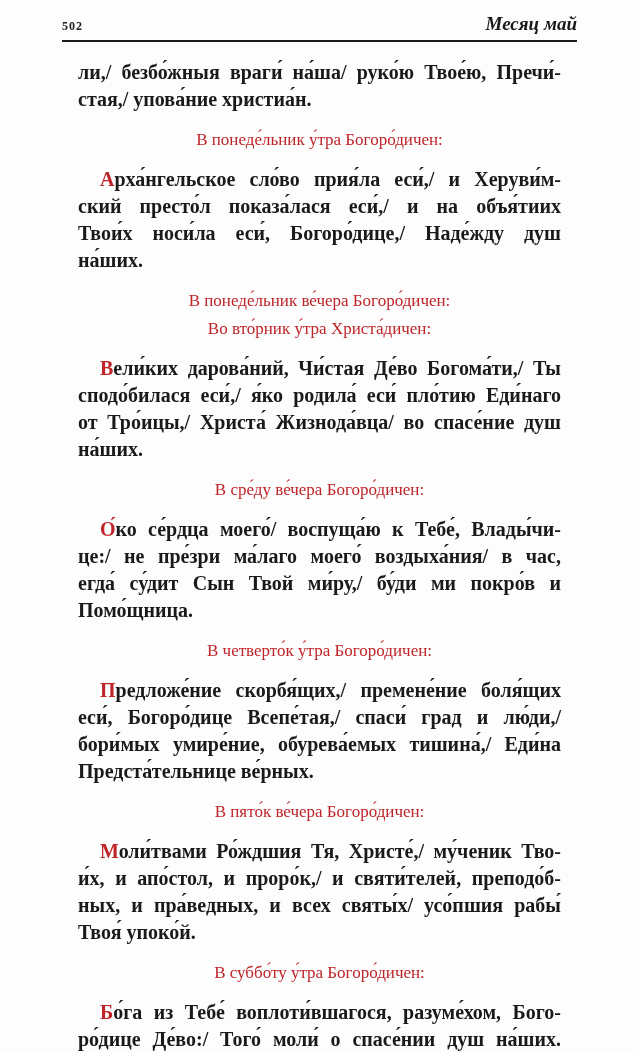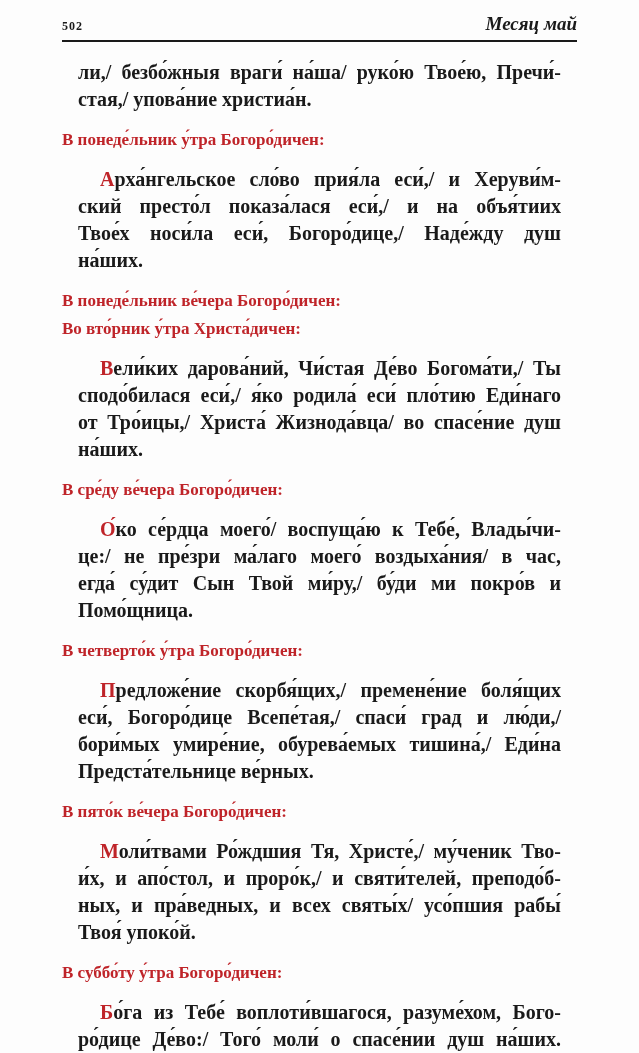--- a/index.html
+++ b/index.html
@@ -39,44 +39,45 @@
     text-align-last: justify;
   }
   .line.last {
     text-align: right;
     text-align-last: left;
   }
   .line.indent { text-indent: 22px; }
   .initial { color: var(--accent); }
   .heading {
     color: var(--accent);
-    font-weight: bold;
+    font-weight: normal;
     font-size: 17px;
     line-height: 21px;
+    text-align: center;
     margin: 7px 0 4px 0;
   }
 </style>
 </head>
 <body style="background: rgb(253, 253, 253); color: rgb(26, 26, 26);">
 
 <div class="page">
   <div class="running-head">
     <span class="page-number">502</span>
     <span class="running-title">Месяц май</span>
   </div>
   <div class="content">
       <div class="para">
         <div class="line">ли,/ безбо́жныя враги́ на́ша/ руко́ю Твое́ю, Пречи́-</div>
         <div class="line last">стая,/ упова́ние христиа́н.</div>
       </div>
       <div class="heading">В понеде́льник у́тра Богоро́дичен:</div>
       <div class="para">
         <div class="line indent"><span class="initial">А</span>рха́нгельское сло́во прия́ла еси́,/ и Херуви́м-</div>
         <div class="line">ский престо́л показа́лася еси́,/ и на объя́тиих</div>
-        <div class="line">Твое́х носи́ла еси́, Богоро́дице,/ Наде́жду душ</div>
+        <div class="line">Твои́х носи́ла еси́, Богоро́дице,/ Наде́жду душ</div>
         <div class="line last">на́ших.</div>
       </div>
       <div class="heading">В понеде́льник ве́чера Богоро́дичен:</div>
       <div class="heading">Во вто́рник у́тра Христа́дичен:</div>
       <div class="para">
         <div class="line indent"><span class="initial">В</span>ели́ких дарова́ний, Чи́стая Де́во Богома́ти,/ Ты</div>
         <div class="line">сподо́билася еси́,/ я́ко родила́ еси́ пло́тию Еди́наго</div>
         <div class="line">от Тро́ицы,/ Христа́ Жизнода́вца/ во спасе́ние душ</div>
         <div class="line last">на́ших.</div>
       </div>

